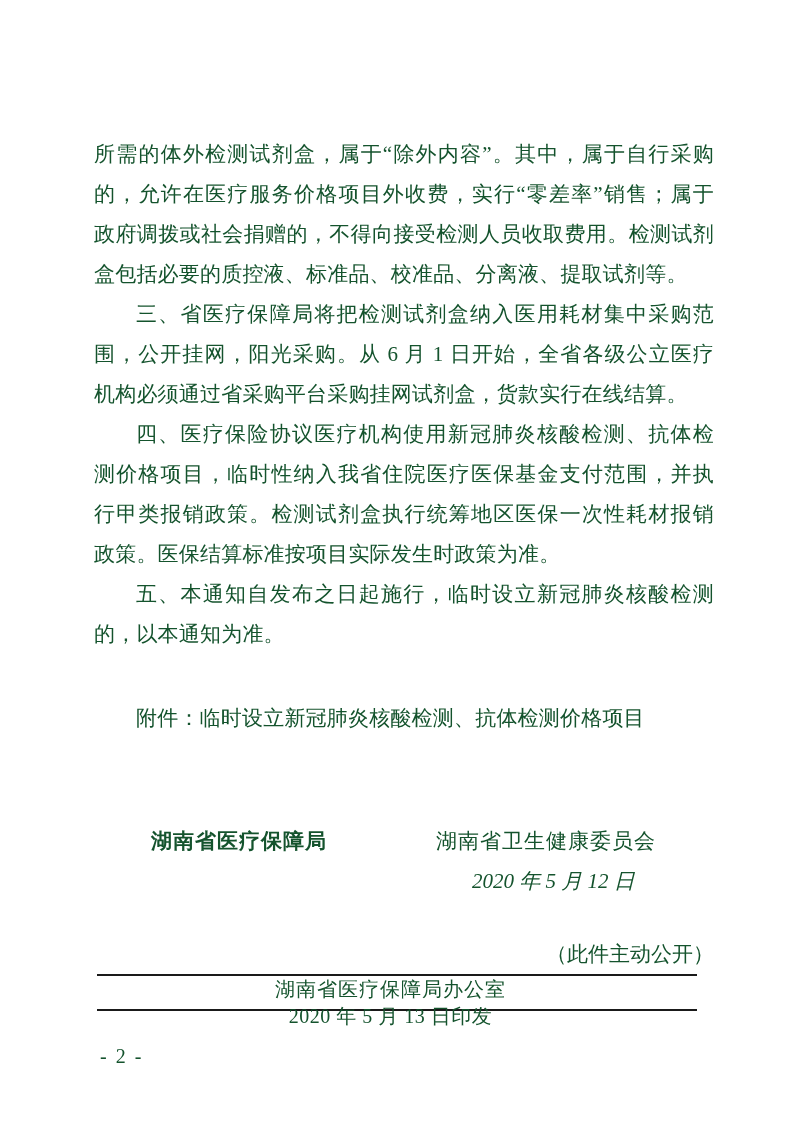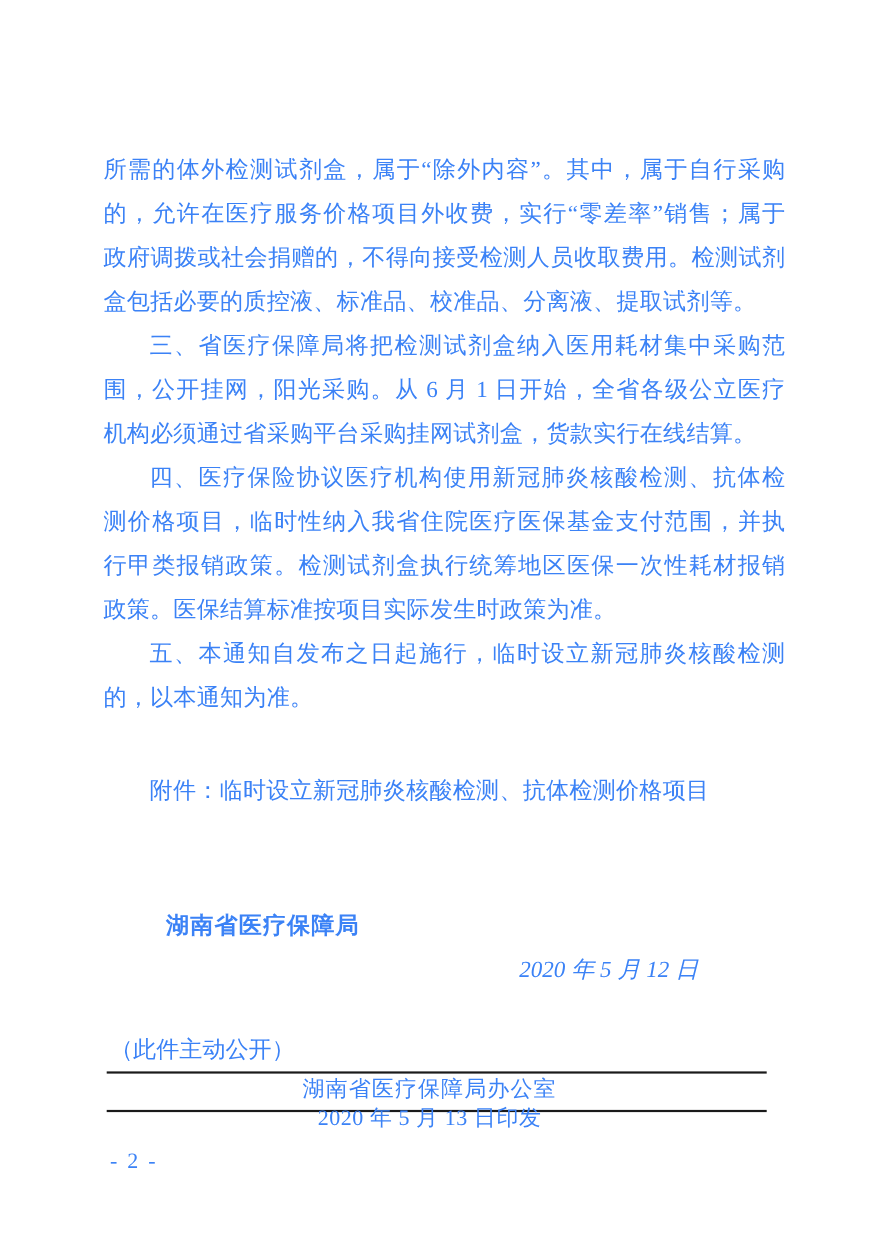--- a/index.html
+++ b/index.html
@@ -6,21 +6,21 @@
     margin: 0;
     padding: 0;
     background: #e8e8e8;
   }
   .page {
     position: relative;
     width: 793px;
     height: 1122px;
     background: #ffffff;
     font-family: "Liberation Serif", "DejaVu Serif", serif;
-    color: #3b82f6;
+    color: #14532d;
     overflow: hidden;
   }
   .content {
     position: absolute;
     left: 94px;
     top: 134px;
     width: 620px;
   }
   .tline {
     font-size: 21px;
@@ -76,20 +76,21 @@
     line-height: 40px;
     font-size: 21px;
     font-style: italic;
   }
   .disclosure {
     margin-top: 33px;
     font-size: 21px;
     line-height: 40px;
     height: 40px;
     padding-left: 6px;
+    text-align: right;
   }
   .footer-box {
     margin-left: 3px;
     width: 600px;
     box-sizing: border-box;
     border-top: 2px solid #1a1a1a;
     border-bottom: 2px solid #1a1a1a;
     height: 37px;
     display: flex;
     align-items: center;
@@ -128,20 +129,21 @@
     <div class="tline just">测价格项目，临时性纳入我省住院医疗医保基金支付范围，并执</div>
     <div class="tline just">行甲类报销政策。检测试剂盒执行统筹地区医保一次性耗材报销</div>
     <div class="tline">政策。医保结算标准按项目实际发生时政策为准。</div>
     <div class="tline just indent">五、本通知自发布之日起施行，临时设立新冠肺炎核酸检测</div>
     <div class="tline">的，以本通知为准。</div>
 
     <div class="attachment-line">附件：临时设立新冠肺炎核酸检测、抗体检测价格项目</div>
 
     <div class="sig-block">
       <span class="sig-left">湖南省医疗保障局</span>
+      <span class="sig-right">湖南省卫生健康委员会</span>
       <span class="sig-date">2020 年 5 月 12 日</span>
     </div>
 
     <div class="disclosure">（此件主动公开）</div>
 
     <div class="footer-box">
       <span class="footer-office">湖南省医疗保障局办公室</span>
       <span class="footer-printdate">2020 年 5 月 13 日印发</span>
     </div>
 

